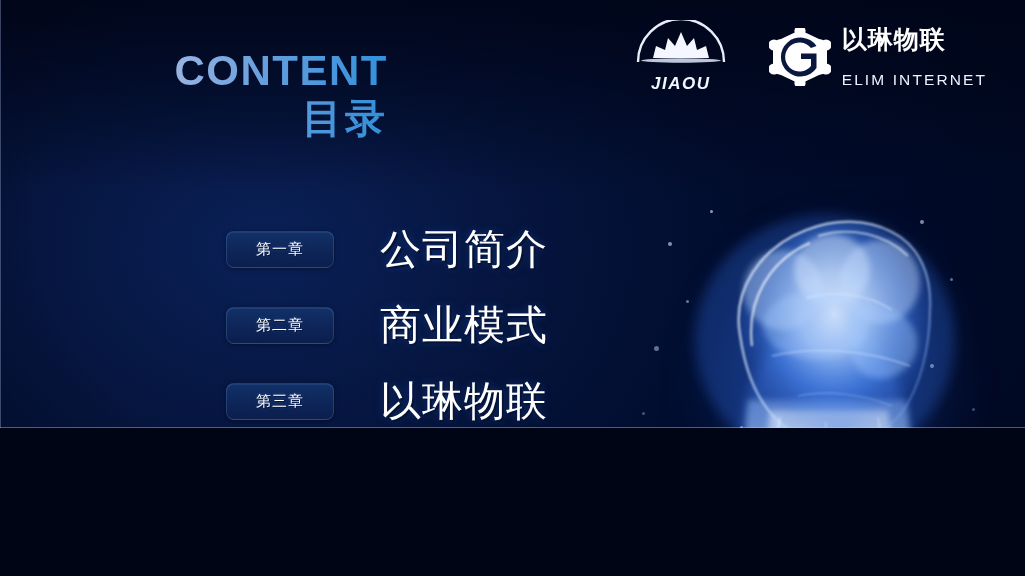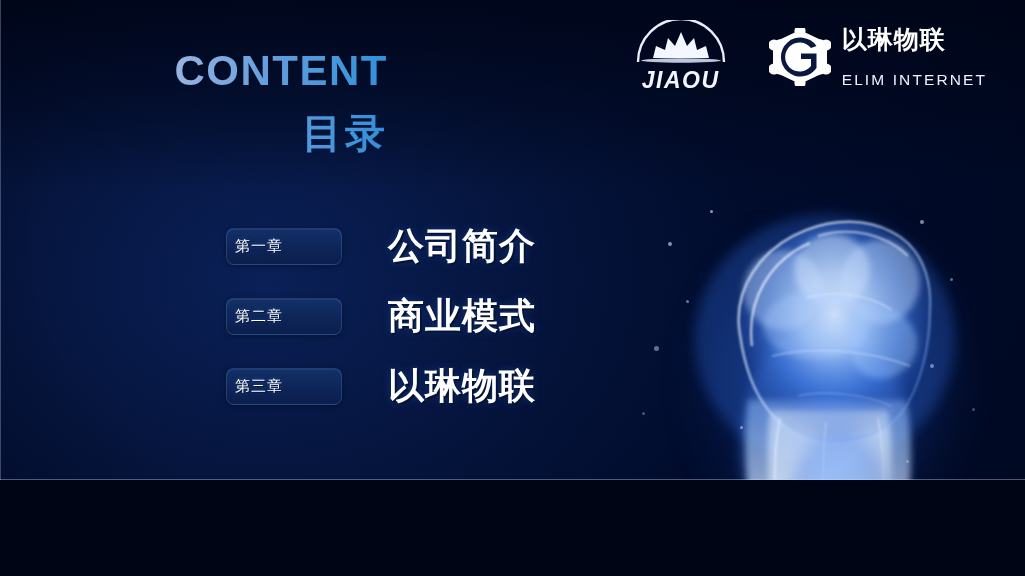--- a/index.html
+++ b/index.html
@@ -8,21 +8,21 @@
     padding: 0;
     background: #000515;
   }
   body {
     font-family: "Liberation Sans", sans-serif;
   }
 
   #slide {
     position: relative;
     width: 1025px;
-    height: 480px;
+    height: 428px;
     overflow: hidden;
     background: #6d28d9;
     box-sizing: border-box;
   }
 
   
   .bg-base {
     position: absolute;
     inset: 0;
     background:
@@ -108,21 +108,21 @@
     color: transparent;
     -webkit-text-fill-color: transparent;
     display: block;
     padding-right: 2px;
   }
   .heading-cn {
     font-size: 40px;
     font-weight: 700;
     letter-spacing: 3px;
     display: block;
-    margin-top: 21px;
+    margin-top: 6px;
     background: linear-gradient(95deg, #b9cbe9 0%, #8fb6e6 35%, #4e97dc 75%, #2f8fd8 100%);
     -webkit-background-clip: text;
     background-clip: text;
     color: transparent;
     -webkit-text-fill-color: transparent;
     padding-right: 2px;
   }
 
   
   .logos {
@@ -134,25 +134,25 @@
     gap: 36px;
   }
   .logo-jiaou {
     display: flex;
     flex-direction: column;
     align-items: center;
     width: 104px;
   }
   .logo-jiaou-word {
     color: #f2f6ff;
-    font-size: 23px;
+    font-size: 17px;
     font-weight: 700;
     font-style: italic;
     letter-spacing: 1.5px;
-    margin-top: 1px;
+    margin-top: 8px;
   }
   .logo-elim { display: flex; align-items: center; gap: 11px; }
   .logo-elim-text { display: flex; flex-direction: column; line-height: 1; justify-content: flex-end; }
   .logo-elim-cn {
     color: #ffffff;
     font-size: 25px;
     font-weight: 700;
     letter-spacing: 1px;
   }
   .logo-elim-en {
@@ -178,35 +178,34 @@
   }
   .chapter-chip {
     width: 106px;
     height: 35px;
     border-radius: 8px;
     background: linear-gradient(180deg, #123168 0%, #0e2558 55%, #0b1f4d 100%);
     border: 1px solid rgba(120,165,235,0.22);
     box-shadow: 0 1px 5px rgba(0,0,0,0.40), inset 0 1px 0 rgba(150,190,255,0.10);
     display: flex;
     align-items: center;
-    justify-content: flex-start;
+    justify-content: center;
     flex: none;
-    padding-left: 8px;
   }
   .chapter-chip-label {
     color: #ffffff;
     font-size: 15px;
     font-weight: 500;
     letter-spacing: 1px;
     text-shadow: 1px 1px 0 rgba(6,20,56,0.95), 0 0 4px rgba(60,110,200,0.5);
   }
   .menu-title {
     color: #ffffff;
-    font-size: 36px;
-    font-weight: 700;
+    font-size: 41px;
+    font-weight: 400;
     letter-spacing: 1px;
     white-space: nowrap;
     text-shadow: 2px 2px 0 rgba(5,18,52,0.92), 0 0 9px rgba(40,90,190,0.45);
     text-align: center;
   }
 </style>
 </head>
 <body>
 
 <div id="slide">

